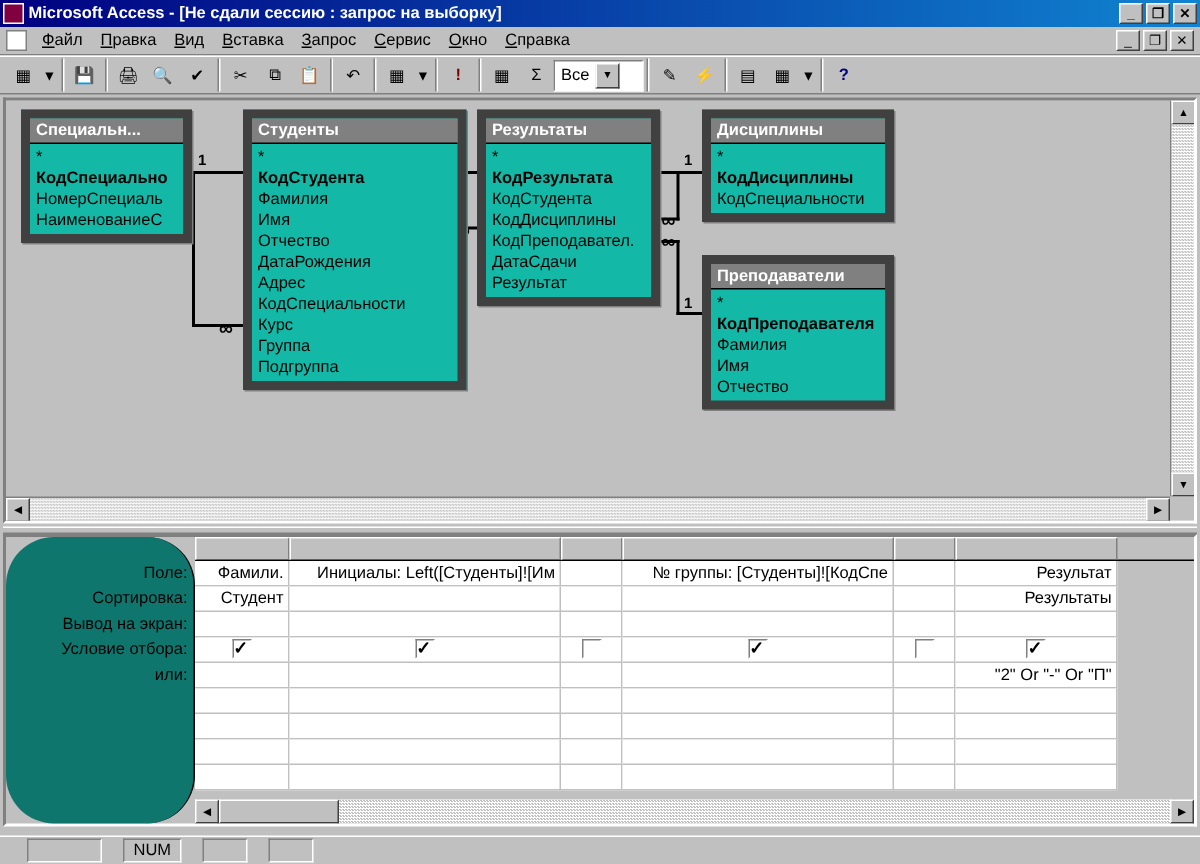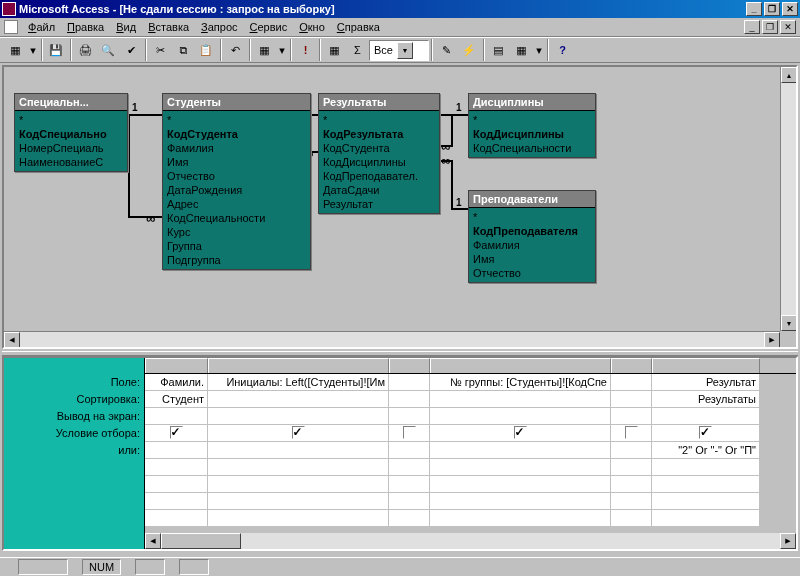--- a/index.html
+++ b/index.html
@@ -13,33 +13,33 @@
   .menuitem { padding:2px 6px; cursor:default; }
   .menuitem u { text-decoration:underline; }
   .mdi-btns { margin-left:auto; display:flex; }
   .toolbar { height:26px; background:#c0c0c0; border-top:1px solid #fff; border-bottom:1px solid #808080; display:flex; align-items:center; padding:0 4px; gap:0; }
   .tbtn { width:23px; height:22px; border:1px solid #c0c0c0; display:flex; align-items:center; justify-content:center; font-size:11px; }
   .tsep { width:6px; height:22px; border-left:1px solid #808080; border-right:1px solid #fff; margin:0 2px; width:2px; }
   .combo { height:21px; background:#fff; border:1px solid; border-color:#808080 #fff #fff #808080; display:flex; align-items:center; padding:0 2px 0 4px; font-size:11px; }
   .combo .cbtn { width:16px; height:17px; background:#c0c0c0; border:1px solid; border-color:#fff #404040 #404040 #fff; display:flex; align-items:center; justify-content:center; font-size:7px; margin-left:4px; }
   .workspace { position:relative; height:284px; background:#c0c0c0; border:2px solid; border-color:#808080 #fff #fff #808080; margin:2px; overflow:hidden; }
   .canvas { position:absolute; inset:0 16px 16px 0; background:#c0c0c0; overflow:hidden; }
-  .tblwin { position:absolute; background:#0f766e; border:1px solid #404040; box-shadow:1px 1px 0 #808080;margin-top:20px; }
+  .tblwin { position:absolute; background:#14b8a6; border:6px solid #404040; box-shadow:1px 1px 0 #808080; }
   .tblwin .thdr { background:#808080; color:#fff; font-weight:bold; padding:2px 4px; font-size:11px; border-bottom:1px solid #000; }
   .tblwin .tbody { padding:2px 0; }
   .trow { padding:0 4px; height:14px; line-height:14px; white-space:nowrap; overflow:hidden; }
   .trow.bold { font-weight:bold; }
   .vscroll { position:absolute; right:0; top:0; bottom:16px; width:16px; background:#c0c0c0; border-left:1px solid #808080; display:flex; flex-direction:column; }
   .hscroll { position:absolute; left:0; right:16px; bottom:0; height:16px; background:#c0c0c0; border-top:1px solid #808080; display:flex; }
   .sbtn { width:16px; height:16px; background:#c0c0c0; border:1px solid; border-color:#fff #404040 #404040 #fff; font-size:7px; display:flex; align-items:center; justify-content:center; }
   .strack { flex:1; background:repeating-conic-gradient(#c0c0c0 0% 25%, #fff 0% 50%) 50% / 2px 2px; }
   .corner { position:absolute; right:0; bottom:0; width:16px; height:16px; background:#c0c0c0; }
   .splitter { height:5px; background:#c0c0c0; border-top:1px solid #fff; border-bottom:1px solid #808080; margin:0 2px; cursor:ns-resize; }
   .gridpane { height:195px; margin:0 2px 2px 2px; border:2px solid; border-color:#808080 #fff #fff #808080; position:relative; background:#c0c0c0; display:flex; }
-  .rowlabels { width:141px; border-right:1px solid #000; background:#14b8a6; padding-top:16px; }
+  .rowlabels { width:126px; border-right:1px solid #000; background:#0f766e; padding-top:16px;border-radius:32px; }
   .rlab { height:17px; line-height:17px; text-align:right; padding-right:4px; border-bottom:0; }
   .gridbody { flex:1; position:relative; overflow:hidden;text-align:right; }
   .ghdr { height:16px; background:#c0c0c0; border-bottom:1px solid #000; display:flex; }
   .gcolh { border-right:1px solid #808080; border-left:1px solid #fff; border-top:1px solid #fff; }
   .grows { }
   .grow { height:17px; display:flex; }
   .gcell { background:#fff; border-right:1px solid #c0c0c0; border-bottom:1px solid #c0c0c0; padding:0 3px; line-height:16px; overflow:hidden; white-space:nowrap; }
   .gcell.center { text-align:center; }
   .chk { display:inline-block; width:13px; height:13px; border:1px solid; border-color:#808080 #fff #fff #808080; background:#fff; position:relative; top:1px; }
   .chk.on::after { content:"✓"; position:absolute; left:0; top:-3px; font-size:12px; font-weight:bold; }

